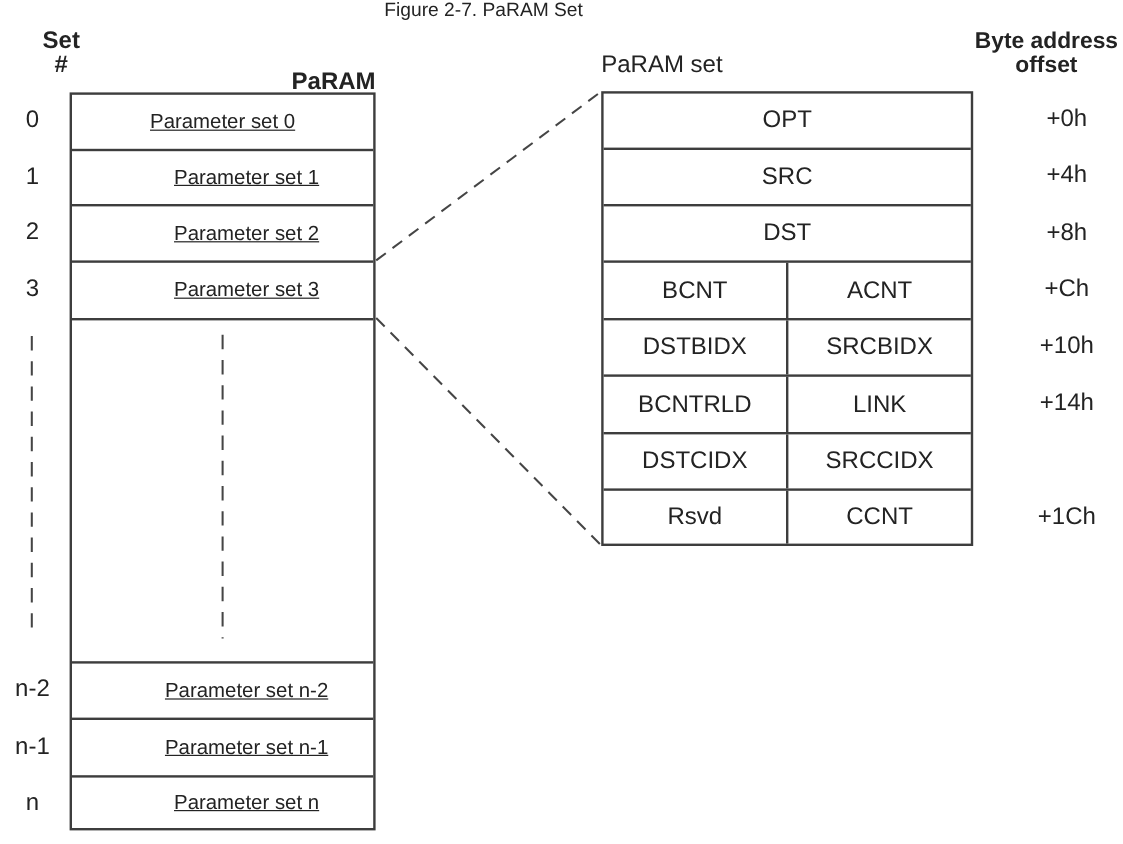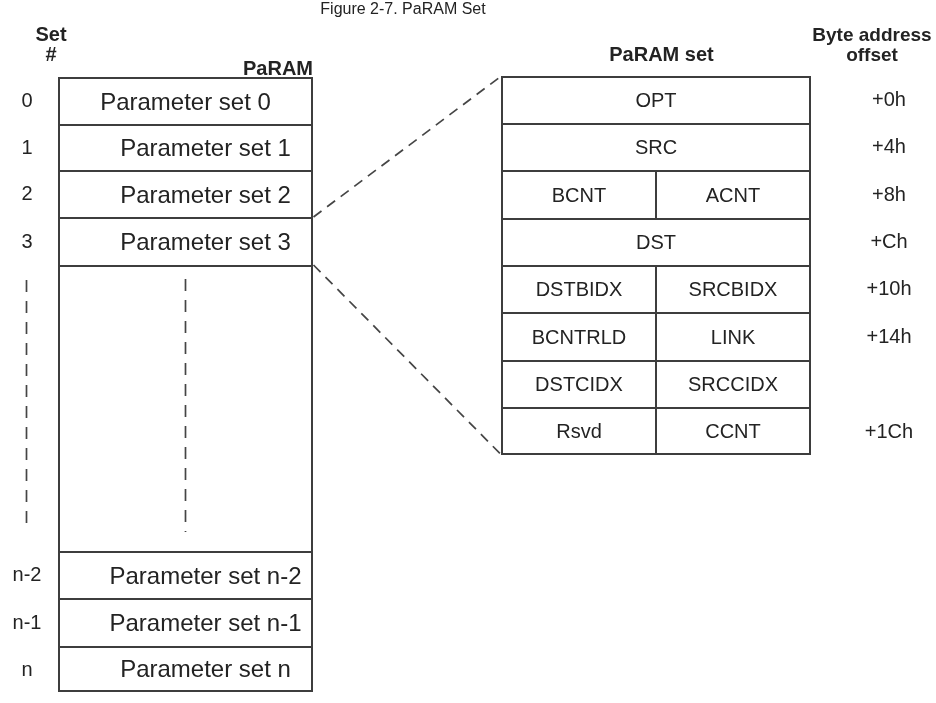--- a/index.html
+++ b/index.html
@@ -19,41 +19,41 @@
   }
   .set-header{
     position:absolute;left:1px;top:24px;width:52px;text-align:center;
     font-size:20px;font-weight:bold;line-height:20px;margin-left:24px;
   }
   .lheader{
     position:absolute;left:58px;top:56px;width:255px;text-align:right;
     font-size:20px;font-weight:bold;line-height:24px;
   }
   .rheader{
-    position:absolute;left:501px;top:42px;width:321px;text-align:center;
-    font-size:20px;font-weight:bold;line-height:24px;
+    position:absolute;left:501px;top:42px;width:321px;text-align:left;
+    font-size:20px;font-weight:normal;line-height:24px;
   }
   .oheader{
     position:absolute;left:811px;top:25px;width:122px;text-align:center;
     font-size:19px;font-weight:bold;line-height:20px;
   }
   .setnum{
     position:absolute;left:1px;width:52px;text-align:center;
     font-size:20px;line-height:24px;
   }
   .sn0{top:88px}.sn1{top:135px}.sn2{top:181px}.sn3{top:229px}
   .sn4{top:562px}.sn5{top:610px}.sn6{top:657px}
   .ltable{
     position:absolute;left:58px;top:77px;width:255px;height:615px;
     border:2px solid var(--border);box-sizing:border-box;
     display:flex;flex-direction:column;background:var(--background);
   }
   .lrow{
     display:flex;align-items:center;justify-content:center;
-    font-size:24px;box-sizing:border-box;
+    font-size:17px;box-sizing:border-box;text-decoration:underline;
   }
   .lrow + .lrow{border-top:2px solid var(--border);padding-left:40px;}
   .lr0{height:45px}.lr1{height:46px}.lr2{height:47px}.lr3{height:48px}
   .lr4{height:286px}.lr5{height:47px}.lr6{height:48px}.lr7{height:44px}
   .rtable{
     position:absolute;left:501px;top:76px;width:310px;height:379px;
     border:2px solid var(--border);box-sizing:border-box;
     display:flex;flex-direction:column;background:var(--background);
   }
   .rrow{display:flex;box-sizing:border-box;}
@@ -116,26 +116,26 @@
     <div class="lrow lr7">Parameter set n</div>
   </div>
 
   <div class="rtable">
     <div class="rrow rr0">
       <div class="cell">OPT</div>
     </div>
     <div class="rrow rr1">
       <div class="cell">SRC</div>
     </div>
+    <div class="rrow rr3">
+      <div class="cell">DST</div>
+    </div>
     <div class="rrow rr2">
       <div class="cell">BCNT</div>
       <div class="cell c2">ACNT</div>
-    </div>
-    <div class="rrow rr3">
-      <div class="cell">DST</div>
     </div>
     <div class="rrow rr4">
       <div class="cell">DSTBIDX</div>
       <div class="cell c2">SRCBIDX</div>
     </div>
     <div class="rrow rr5">
       <div class="cell">BCNTRLD</div>
       <div class="cell c2">LINK</div>
     </div>
     <div class="rrow rr6">

